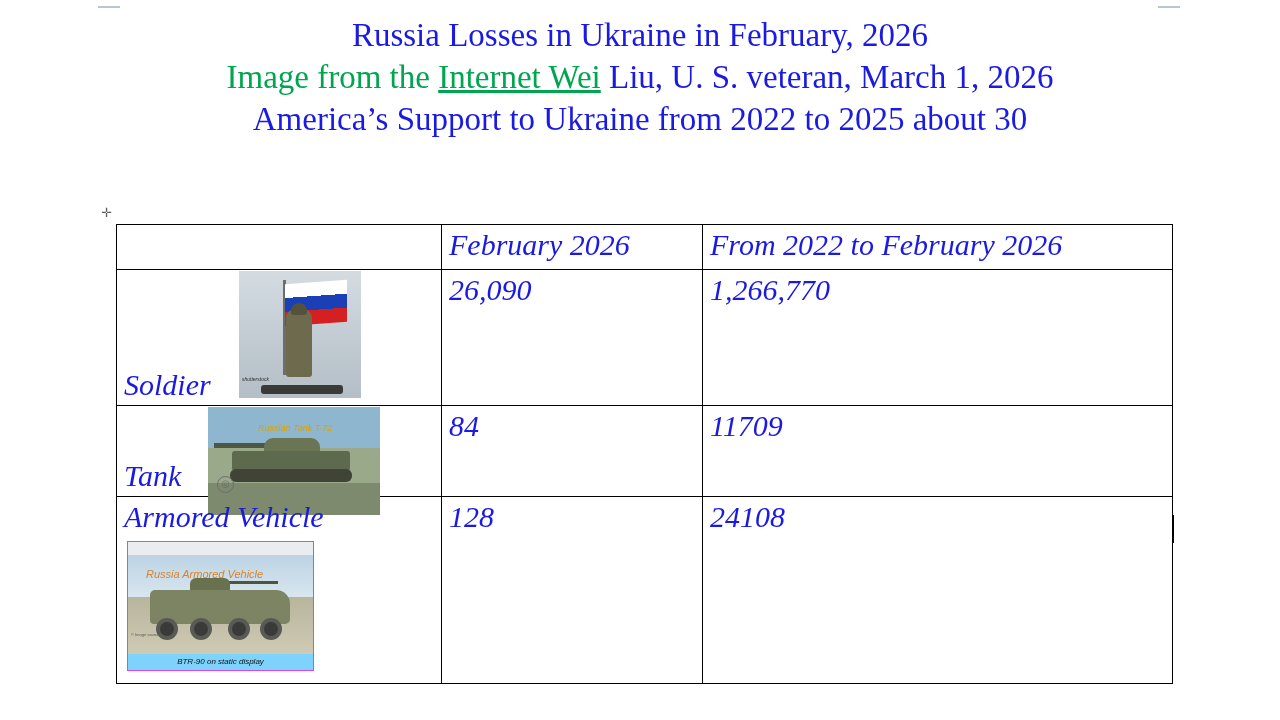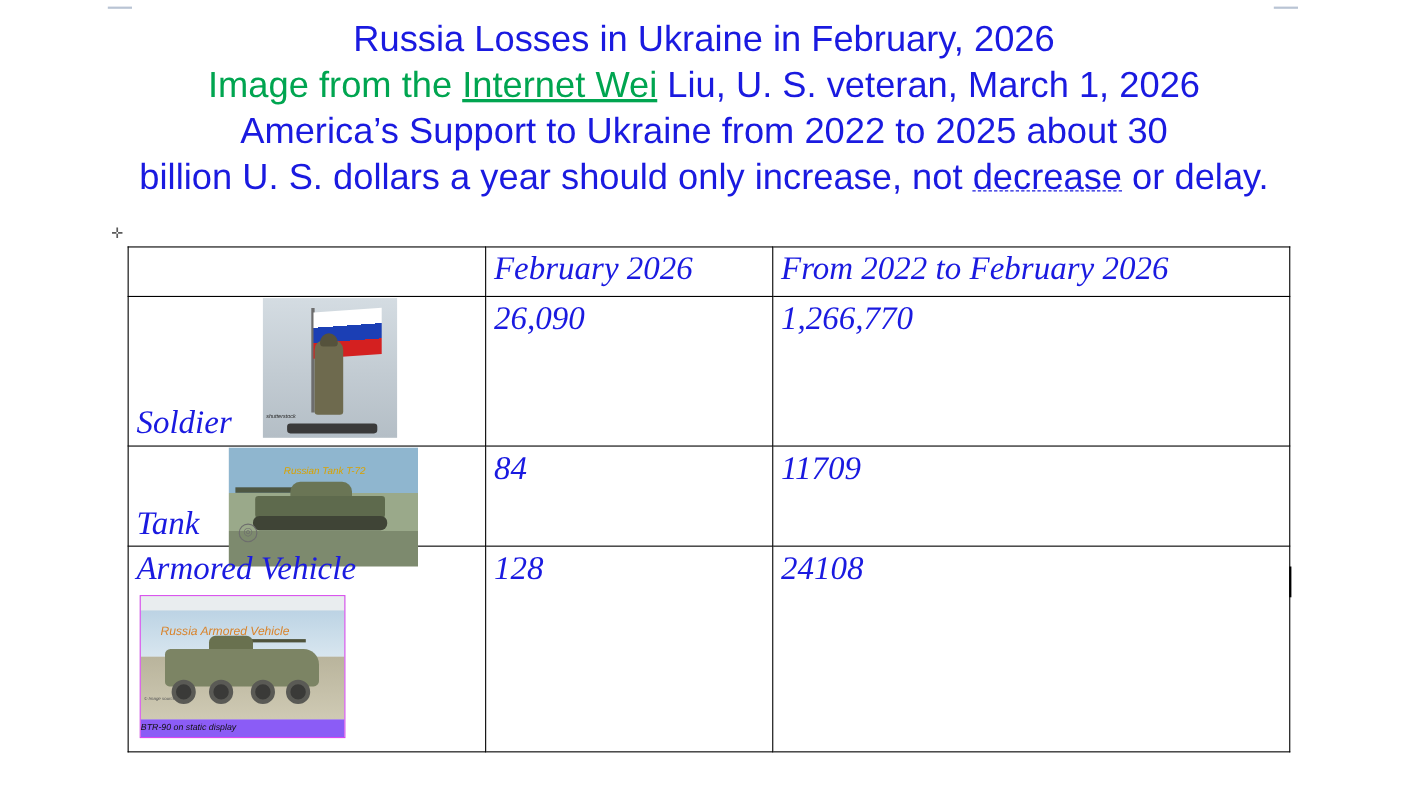--- a/index.html
+++ b/index.html
@@ -28,21 +28,21 @@
   
   .heading {
     position: absolute;
     left: 0;
     top: 14px;
     width: 1280px;
     text-align: center;
     font-size: 33px;
     line-height: 42px;
     color: #1a1ae0;
-    font-family: Liberation Sans, sans-serif;
+    font-family: Liberation Serif, serif;
   }
   .heading .line { display: block; white-space: nowrap; }
   .green { color: #00a550; }
   .underline { text-decoration: underline; }
   .dash-underline {
     text-decoration: underline;
     text-decoration-style: dashed;
     text-decoration-thickness: 1px;
   }
   .blue { color: #1a1ae0; margin-top: 13px; }
@@ -296,22 +296,22 @@
     box-sizing: border-box;
   }
   .pic-armored .w1 { left: 28px; }
   .pic-armored .w2 { left: 62px; }
   .pic-armored .w3 { left: 100px; }
   .pic-armored .w4 { left: 132px; }
   .pic-armored .footer {
     position: absolute;
     left: 0; right: 0; bottom: 0;
     height: 16px;
-    background: #8b5cf6;
-    text-align: left;
+    background: #7dd3fc;
+    text-align: center;
     font-size: 8px;
     line-height: 16px;
     color: #111;
     font-family: "Liberation Sans", sans-serif;
   }
   .pic-armored .credit {
     position: absolute;
     left: 3px; bottom: 17px;
     font-size: 4px;
     color: #555;
@@ -349,23 +349,20 @@
 
 <div class="crop-mark crop-tl"></div>
 <div class="crop-mark crop-tr"></div>
 
 <div class="heading">
   <span class="line">Russia Losses in Ukraine in February, 2026</span>
   <span class="line">
     <span class="green">Image from the </span><a class="green underline" href="#">Internet  Wei</a><span class="blue"> Liu, U. S. veteran, March 1, 2026</span>
   </span>
   <span class="line">America’s Support to Ukraine from 2022 to 2025 about 30</span>
-  <span class="line">
-    <span>billion U. S. dollars a year should only increase, not </span><span class="dash-underline">decrease</span><span> or delay.</span>
-  </span>
 </div>
 
 <div class="table-handle">✛</div>
 
 <table class="losses">
   <colgroup>
       <col class="c1">
       <col class="c2">
       <col class="c3">
     </colgroup>

